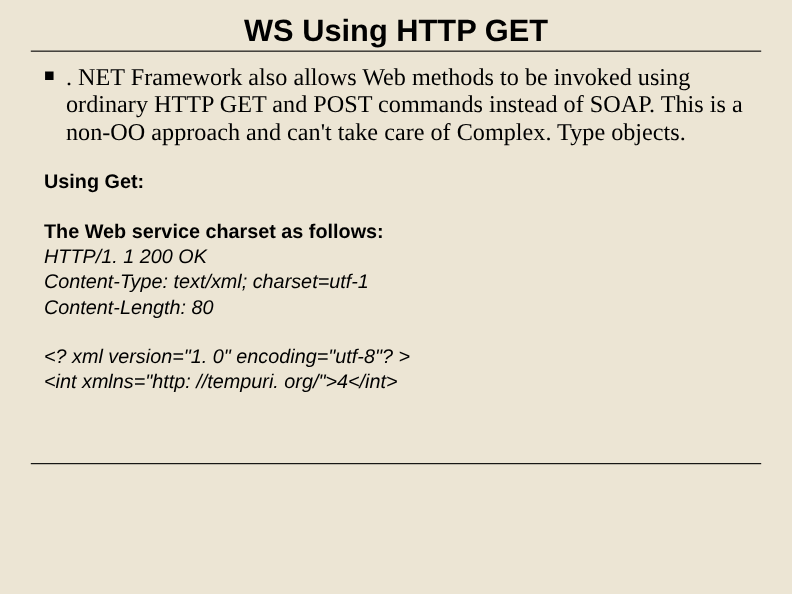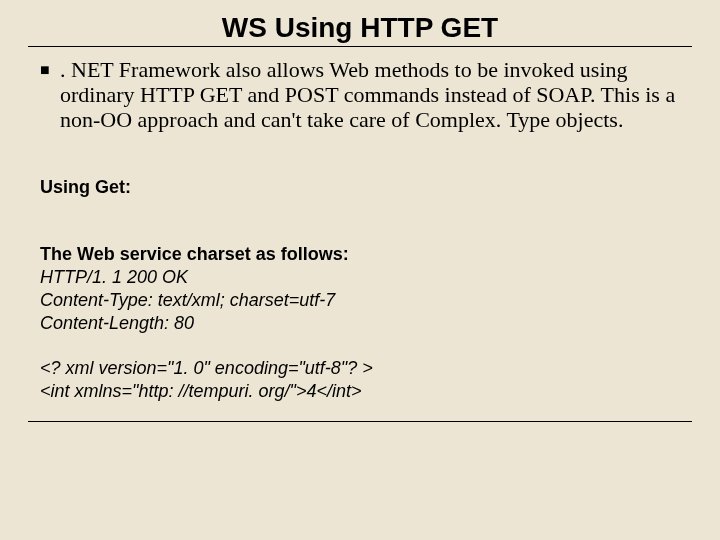--- a/index.html
+++ b/index.html
@@ -50,21 +50,20 @@
   }
   .section {
     margin: 22px 40px 0 40px;
     font-family: Arial, Helvetica, sans-serif;
     font-size: 18px;
     line-height: 23px;
   }
   .section .heading {
     font-weight: bold;
     font-style: normal;
-    margin-top: 44px;
   }
   .section .italic {
     font-style: italic;
   }
   .bottom-hr {
     position: absolute;
     left: 28px;
     right: 28px;
     bottom: 34px;
     border: none;
@@ -86,21 +85,21 @@
     </div>
   </div>
 
   <div class="section">
     <div class="heading">Using Get:</div>
   </div>
 
   <div class="section">
     <div class="heading">The Web service charset as follows:</div>
     <div class="italic">HTTP/1. 1 200 OK</div>
-    <div class="italic">Content-Type: text/xml; charset=utf-7</div>
+    <div class="italic">Content-Type: text/xml; charset=utf-1</div>
     <div class="italic">Content-Length: 80</div>
   </div>
 
   <div class="section">
     <div class="italic">&lt;? xml version="1. 0" encoding="utf-8"? &gt;</div>
     <div class="italic">&lt;int xmlns="http: //tempuri. org/"&gt;4&lt;/int&gt;</div>
   </div>
 
   <hr class="bottom-hr">
 </div>

